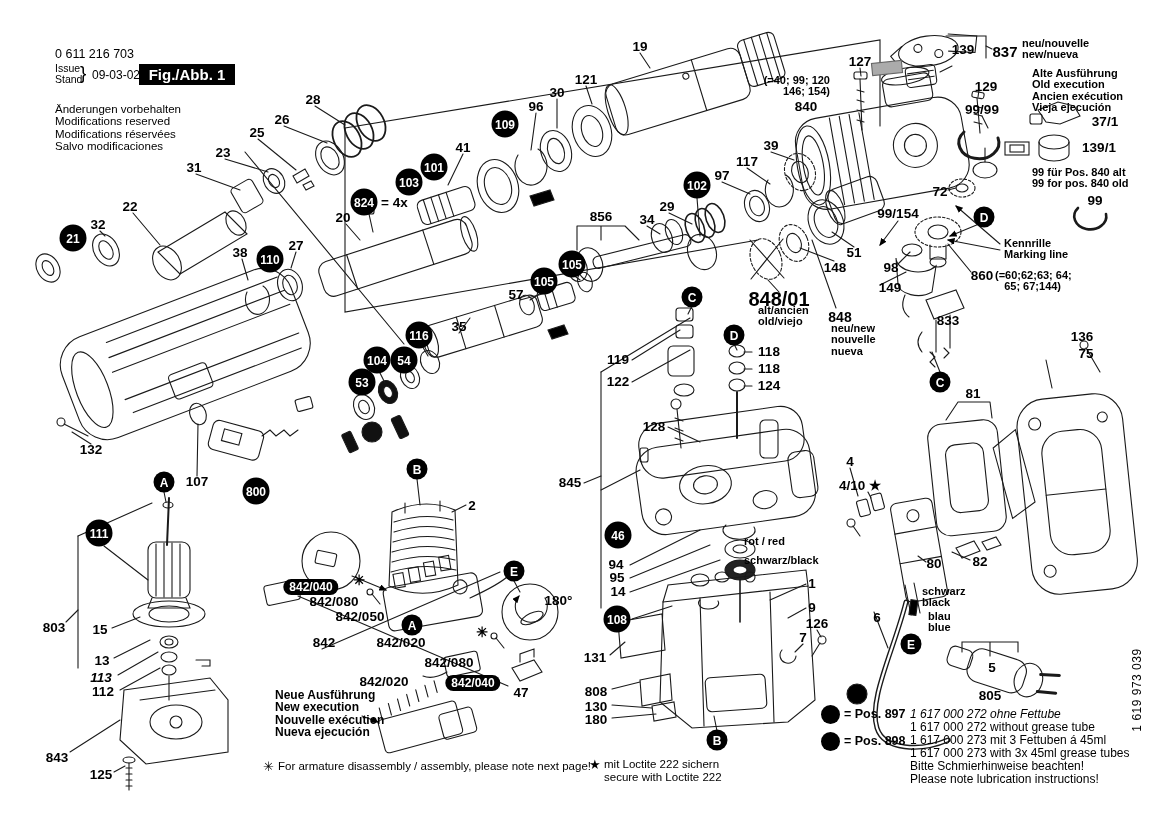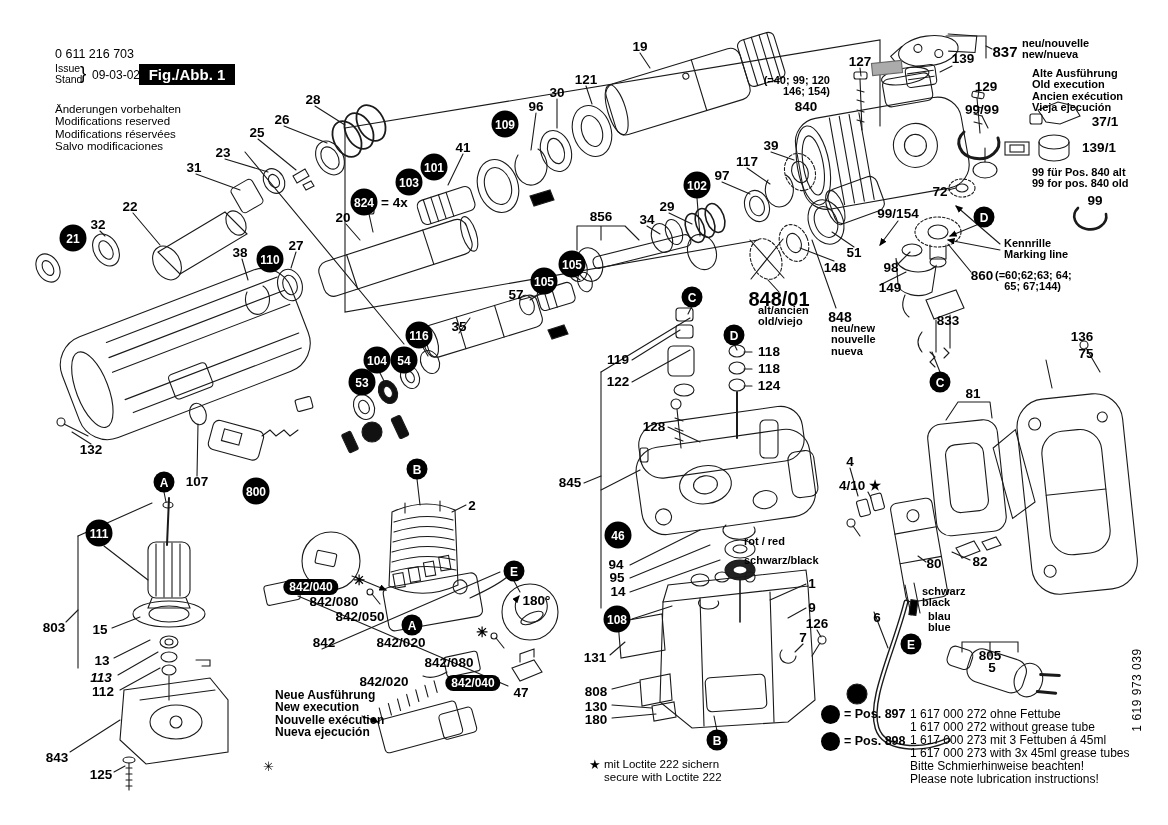--- a/index.html
+++ b/index.html
@@ -611,36 +611,36 @@
       <div class="lbl" style="left: 596px; top: 692px;">808</div>
       <div class="lbl" style="left: 596px; top: 707px;">130</div>
       <div class="lbl" style="left: 596px; top: 720px;">180</div>
       <div class="lbl circsm" style="left: 717px; top: 740px;">B</div>
       <div class="lbl" style="left: 812px; top: 584px;">1</div>
       <div class="lbl" style="left: 812px; top: 608px;">9</div>
       <div class="lbl" style="left: 817px; top: 624px;">126</div>
       <div class="lbl" style="left: 803px; top: 638px;">7</div>
       <div class="lbl" style="left: 877px; top: 618px;">6</div>
       <div class="lbl circsm" style="left: 514px; top: 571px;">E</div>
-      <div class="lbl" style="left: 528px; top: 601px; padding-left: 17px;">180°</div>
+      <div class="lbl" style="left: 550px; top: 601px; padding-left: 17px;">180°</div>
       <div class="lbl circsm" style="left: 412px; top: 625px;">A</div>
       <div class="lbl pill" style="left: 311px; top: 587px;">842/040</div>
       <div class="lbl" style="left: 334px; top: 602px;">842/080</div>
       <div class="lbl" style="left: 360px; top: 617px;">842/050</div>
       <div class="lbl" style="left: 324px; top: 643px;">842</div>
       <div class="lbl" style="left: 401px; top: 643px;">842/020</div>
       <div class="lbl" style="left: 449px; top: 663px;">842/080</div>
       <div class="lbl" style="left: 384px; top: 682px;">842/020</div>
       <div class="lbl pill" style="left: 473px; top: 683px;">842/040</div>
       <div class="lbl" style="left: 521px; top: 693px;">47</div>
       <div class="lbl" style="font-size: 14px; left: 359px; top: 580px;">✳</div>
       <div class="lbl" style="font-size: 14px; left: 482px; top: 632px;">✳</div>
       <div class="lbl circsm" style="left: 911px; top: 644px;">E</div>
       <div class="lbl" style="left: 860px; top: 62px;">127</div>
-      <div class="lbl" style="left: 963px; top: 59px;">139</div>
+      <div class="lbl" style="left: 963px; top: 50px;">139</div>
       <div class="lbl" style="font-size: 15px; left: 1005px; top: 51px;">837</div>
       <div class="lbl" style="left: 806px; top: 107px;">840</div>
       <div class="lbl" style="left: 986px; top: 87px;">129</div>
       <div class="lbl" style="left: 982px; top: 110px;">99/99</div>
       <div class="lbl" style="left: 1105px; top: 122px;">37/1</div>
       <div class="lbl" style="left: 1099px; top: 148px;">139/1</div>
       <div class="lbl" style="left: 1095px; top: 201px;">99</div>
       <div class="lbl" style="left: 940px; top: 192px;">72</div>
       <div class="lbl circsm" style="left: 984px; top: 217px;">D</div>
       <div class="lbl" style="left: 982px; top: 276px;">860</div>
@@ -654,51 +654,52 @@
       <div class="lbl" style="left: 948px; top: 321px;">833</div>
       <div class="lbl circsm" style="left: 940px; top: 382px;">C</div>
       <div class="lbl" style="left: 1082px; top: 337px;">136</div>
       <div class="lbl" style="left: 1046px; top: 354px; margin-left: 40px;">75</div>
       <div class="lbl" style="left: 973px; top: 394px;">81</div>
       <div class="lbl" style="left: 850px; top: 462px;">4</div>
       <div class="lbl" style="left: 860px; top: 486px;">4/10 ★</div>
       <div class="lbl" style="left: 934px; top: 564px;">80</div>
       <div class="lbl" style="left: 980px; top: 562px;">82</div>
       <div class="lbl" style="left: 992px; top: 668px;">5</div>
-      <div class="lbl" style="left: 990px; top: 656px; text-align: right;">805</div>
+      <div class="lbl" style="left: 990px; top: 696px; text-align: right;">805</div>
       <div class="tblock" style="left: 1022px; top: 38px;"><div>neu/nouvelle</div><div>new/nueva</div></div>
       <div class="tblock right" style="left: 830px; top: 75px;"><div>(=40; 99; 120</div><div>146; 154)</div></div>
       <div class="tblock" style="left: 1032px; top: 68px;"><div>Alte Ausführung</div><div>Old execution</div><div>Ancien exécution</div><div>Vieja ejecución</div></div>
       <div class="tblock" style="left: 1032px; top: 167px;"><div>99 für Pos. 840 alt</div><div>99 for pos. 840 old</div></div>
       <div class="tblock" style="left: 1004px; top: 238px;"><div>Kennrille</div><div>Marking line</div></div>
       <div class="tblock" style="left: 995px; top: 270px;"><div>(=60;62;63; 64;</div><div>   65; 67;144)</div></div>
       <div class="tblock" style="left: 758px; top: 305px;"><div>alt/ancien</div><div>old/viejo</div></div>
       <div class="tblock" style="left: 831px; top: 323px;"><div>neu/new</div><div>nouvelle</div><div>nueva</div></div>
       <div class="tblock" style="left: 744px; top: 536px;"><div>rot / red</div></div>
       <div class="tblock" style="left: 744px; top: 555px;"><div>schwarz/black</div></div>
       <div class="tblock" style="left: 922px; top: 586px;"><div>schwarz</div><div>black</div></div>
       <div class="tblock" style="left: 928px; top: 611px;"><div>blau</div><div>blue</div></div>
       <div class="tblock" style="font-size: 12px; left: 275px; top: 689px;"><div>Neue Ausführung</div><div>New execution</div><div>Nouvelle exécution</div><div>Nueva ejecución</div></div>
     </div>
 
   <div class="legend">
     <div class="dot" style="left:3px;top:5px;"></div>
     <div class="poslbl" style="left:26px;top:7px;">= Pos. 897</div>
-    <div class="ln" style="left:92px;top:7px;">1 617 000 272 ohne Fettube</div>
+    <div class="ln" style="left:92px;top:7px;font-style:italic;">1 617 000 272 ohne Fettube</div>
     <div class="ln" style="left:92px;top:20px;">1 617 000 272 without grease tube</div>
     <div class="dot" style="left:3px;top:32px;"></div>
     <div class="poslbl" style="left:26px;top:34px;">= Pos. 898</div>
     <div class="ln" style="left:92px;top:33px;">1 617 000 273 mit 3 Fettuben á 45ml</div>
     <div class="ln" style="left:92px;top:46px;">1 617 000 273 with 3x 45ml grease tubes</div>
     <div class="ln" style="left:92px;top:59px;">Bitte Schmierhinweise beachten!</div>
     <div class="ln" style="left:92px;top:72px;">Please note lubrication instructions!</div>
   </div>
 
   <div class="foot" style="left:278px;top:760px;">
     <span class="sym">✳</span>
+    <div>For armature disassembly / assembly, please note next page!</div>
   </div>
   <div class="foot" style="left:604px;top:758px;">
     <span class="sym">★</span>
     <div>mit Loctite 222 sichern</div>
     <div>secure with Loctite 222</div>
   </div>
 
   <div class="vcode">1 619 973 039</div>
 </div>
 

